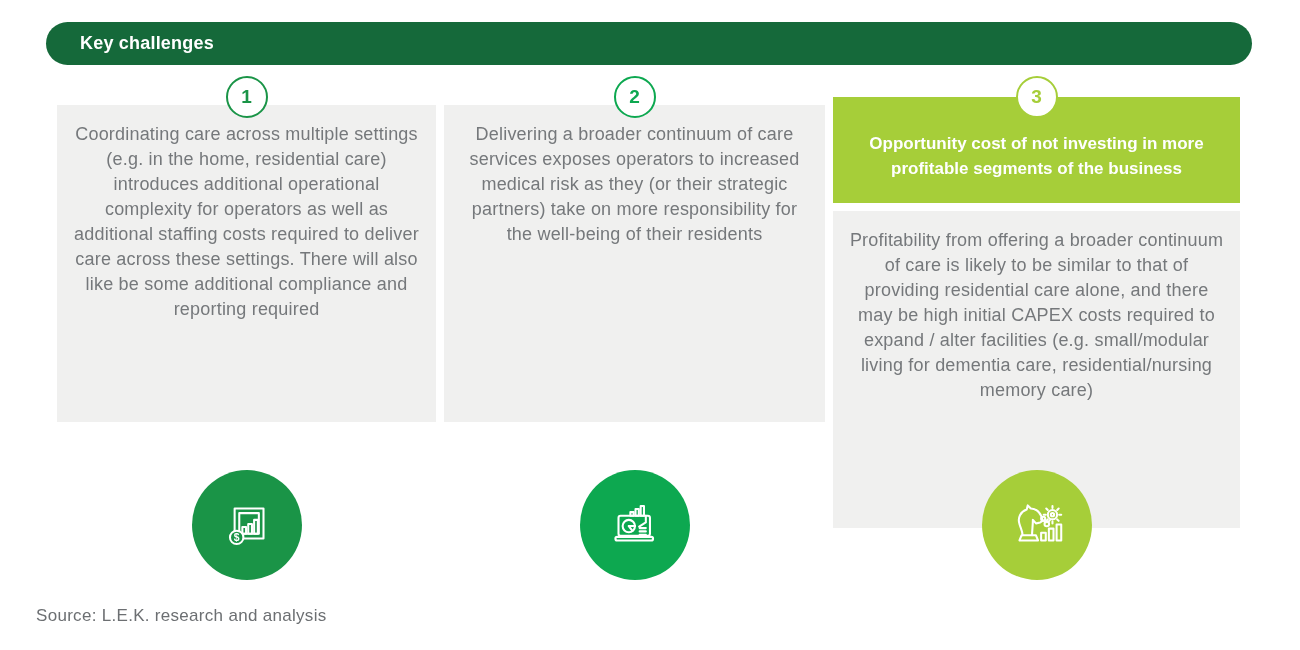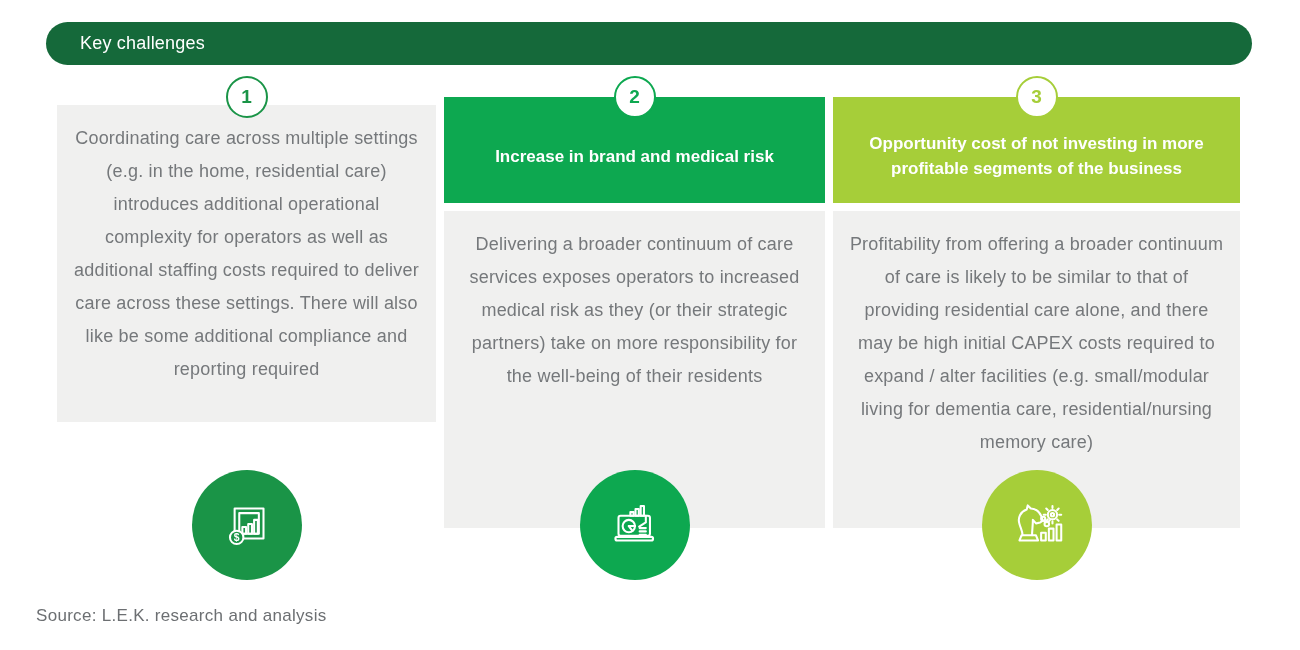--- a/index.html
+++ b/index.html
@@ -6,21 +6,21 @@
   body{
     width:1300px;height:650px;background:#ffffff;position:relative;overflow:hidden;
     font-family:"Liberation Sans","DejaVu Sans",sans-serif;
   }
   .title-bar{
     position:absolute;left:46px;top:22px;width:1206px;height:43px;
     background:var(--dark-green,#15693A);border-radius:22px;
     display:flex;align-items:center;box-sizing:border-box;padding-left:34px;
   }
   .title-bar .label{
-    color:#ffffff;font-size:18px;font-weight:normal;letter-spacing:.2px;
+    color:#ffffff;font-size:18px;font-weight:bold;letter-spacing:.2px;
   }
   .columns{
     position:absolute;left:57px;top:97px;display:flex;gap:8px;
   }
   .col{position:relative;}
   .col-1{width:379px;}
   .col-2{width:381px;}
   .col-3{width:407px;}
   .num-circle{
     position:absolute;top:-21px;left:50%;transform:translateX(-50%);
@@ -35,21 +35,21 @@
     box-sizing:border-box;padding:12px 22px 0 22px;
   }
   .col-header .header-text{
     color:#ffffff;font-size:17px;font-weight:bold;line-height:25px;
   }
   .col-body{
     margin-top:8px;height:317px;background:var(--body-bg,#F0F0EF);
     box-sizing:border-box;padding:17px 14px 0 14px;text-align:center;
   }
   .col-body .body-text{
-    color:var(--body-text,#75787B);font-size:18px;line-height:33px;letter-spacing:.2px;
+    color:var(--body-text,#75787B);font-size:18px;line-height:25px;letter-spacing:.2px;
   }
   .icon-circle{
     position:absolute;left:50%;transform:translateX(-50%);top:373px;
     width:110px;height:110px;border-radius:50%;background:var(--col-color);
     display:flex;align-items:center;justify-content:center;z-index:2;
   }
   .icon-circle svg{display:block;}
   .badge-fill{fill:var(--col-color);}
   .source-note{
     position:absolute;left:36px;top:606px;color:#6C6F72;font-size:17px;letter-spacing:.3px;text-align:center;
@@ -80,23 +80,20 @@
         <rect x="38.9" y="27" width="3.6" height="13.5"></rect>
         <circle class="badge-fill" cx="22" cy="44" r="6.5"></circle>
         <text x="22" y="47.4" text-anchor="middle" font-size="10" font-weight="bold" fill="#ffffff" stroke="none">$</text>
       </svg>
     </div>
   </div>
 
   <div class="col col-2" style="--col-color: #0DA850;">
     <div class="num-circle">
       <span>2</span>
-    </div>
-    <div class="col-header">
-      <span class="header-text">Increase in brand and medical risk</span>
     </div>
     <div class="col-body">
       <span class="body-text">Delivering a broader continuum of care services exposes operators to increased medical risk as they (or their strategic partners) take on more responsibility for the well-being of their residents</span>
     </div>
     <div class="icon-circle">
       <svg width="66" height="66" viewBox="0 0 64 64" fill="none" stroke="#ffffff" stroke-width="2" stroke-linecap="round" stroke-linejoin="round">
         <rect x="16" y="23" width="30.5" height="19.5" rx="2"></rect>
         <rect x="13" y="43.5" width="36.5" height="3.5" rx="1.75"></rect>
         <circle cx="26" cy="33" r="6"></circle>
         <path d="M26,33 L32,33"></path>

